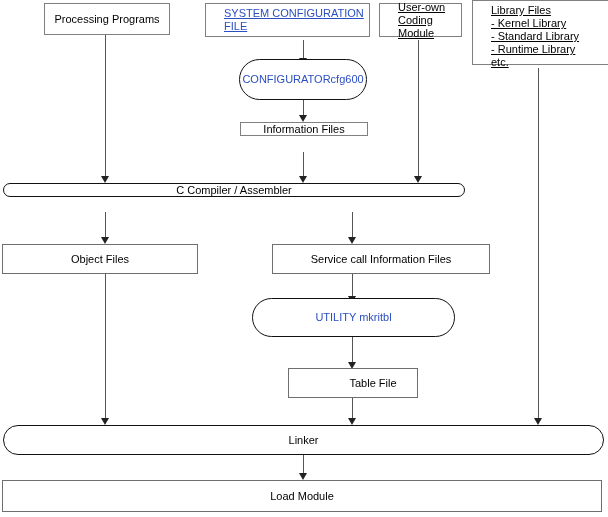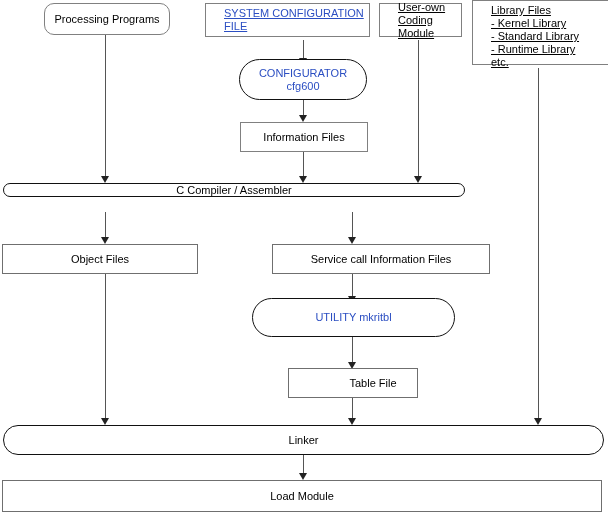--- a/index.html
+++ b/index.html
@@ -106,47 +106,47 @@
 
   <div class="vline" style="left:352px; top:398px; height:21px;"></div>
   <div class="arrowhead" style="left:348px; top:418px;"></div>
 
   <div class="vline" style="left:105px; top:274px; height:145px;"></div>
   <div class="arrowhead" style="left:101px; top:418px;"></div>
 
   <div class="vline" style="left:303px; top:455px; height:20px;"></div>
   <div class="arrowhead" style="left:299px; top:473px;"></div>
 
-  <div class="node rect" style="left:44px; top:3px; width:126px; height:32px;border-radius:10px;">
+  <div class="node rect" style="left:44px; top:3px; width:126px; height:32px;">
     <span class="inner">Processing Programs</span>
   </div>
 
   <div class="node rect blue left-text" style="left:205px; top:3px; width:165px; height:34px;">
     <span class="inner">SYSTEM CONFIGURATION FILE</span>
   </div>
 
   <div class="node rect left-text" style="left:379px; top:3px; width:83px; height:34px;">
     <span class="inner">User-own
 Coding Module</span>
   </div>
 
   <div class="node rect left-text" style="left:472px; top:0; width:152px; height:65px; align-items:flex-start; padding-top:3px;">
     <span class="inner">Library Files
     - Kernel Library
     - Standard Library
     - Runtime Library
 etc.</span>
   </div>
 
-  <div class="node stadium blue" style="left:239px; top:59px; width:128px; height:41px; flex-direction:column;">
+  <div class="node stadium blue" style="left:239px; top:59px; width:128px; height:41px; flex-direction:row;">
     <span>CONFIGURATOR</span>
     <span>cfg600</span>
   </div>
 
-  <div class="node rect" style="left:240px; top:122px; width:128px; height:30px;">
+  <div class="node rect" style="left:240px; top:122px; width:128px; height:14px;">
     <span class="inner">Information Files</span>
   </div>
 
   <div class="node stadium" style="left:3px; top:183px; width:462px; height:14px;">
     <span class="inner">C Compiler / Assembler</span>
   </div>
 
   <div class="node rect-dark" style="left:2px; top:244px; width:196px; height:30px;">
     <span class="inner">Object Files</span>
   </div>

